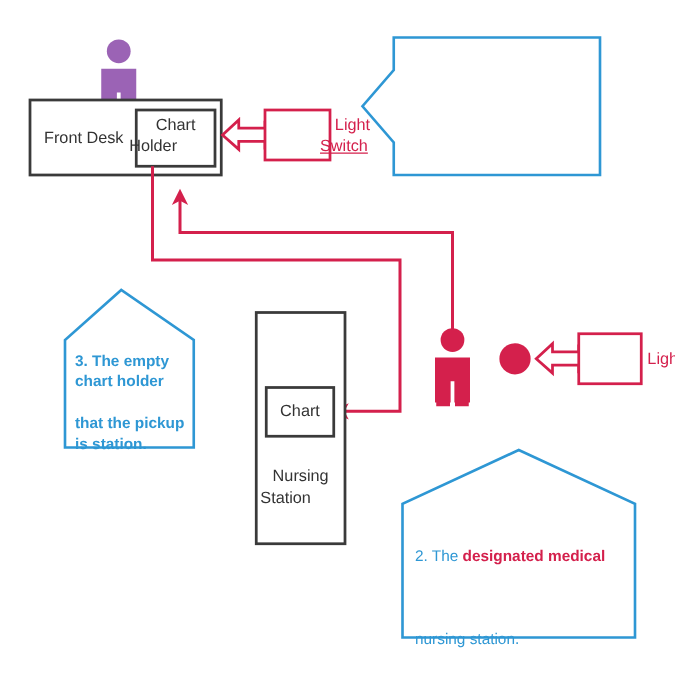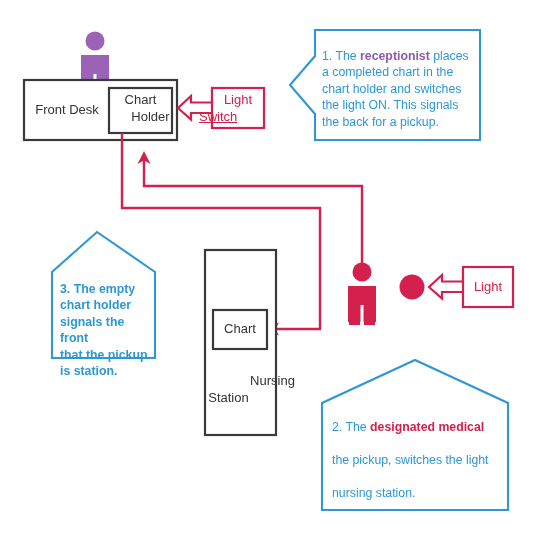--- a/index.html
+++ b/index.html
@@ -41,20 +41,21 @@
   .box-label {
     font-size: 13px;
     color: #333333;
     text-align: center;
   }
 
   .red-label {
     font-size: 13px;
     color: #D4204C;
     text-align: center;
+    padding-left: 44px;
   }
 
   .callout-text {
     position: absolute;
     font-size: 12.3px;
     line-height: 1.34;
     color: #2E97D4;
   }
   .hl-purple { color: #8E5BA6; font-weight: bold; }
   .hl-red    { color: #D4204C; font-weight: bold; }
@@ -117,49 +118,42 @@
 
     <path d="M 52,358 L 52,272 L 97,232 L 155,272 L 155,358 Z" fill="#ffffff" stroke="#2E97D4" stroke-width="2.1" stroke-linejoin="miter"></path>
 
     <path d="M 322,510 L 322,403 L 415,360 L 508,403 L 508,510 Z" fill="#ffffff" stroke="#2E97D4" stroke-width="2.1" stroke-linejoin="miter"></path>
 
   </svg>
 
   <div class="txt box-label" style="left:32px; top:103px; width:70px;">Front Desk</div>
 
   <div class="txt box-label" style="left:109px; top:93px; width:63px;">Chart</div>
-  <div class="txt box-label" style="left:126px; top:110px; width:49px;">Holder</div>
+  <div class="txt box-label" style="left:98px; top:110px; width:49px;">Holder</div>
 
   <div class="txt red-label" style="left:212px; top:93px; width:52px;">Light</div>
-  <div class="txt red-label" style="left:199px; top:110px; width:36px;text-decoration:underline;">Switch</div>
+  <div class="txt red-label" style="left:212px; top:110px; width:36px;text-decoration:underline;">Switch</div>
 
   <div class="txt red-label" style="left:463px; top:280px; width:50px;">Light</div>
 
   <div class="txt box-label" style="left:213px; top:322px; width:54px;">Chart</div>
 
-  <div class="txt room-label" style="left:205px; top:374px; width:71px;margin-left:32px;">Nursing</div>
+  <div class="txt room-label" style="left:205px; top:374px; width:71px;">Nursing</div>
   <div class="txt room-label" style="left:205px; top:391px; width:47px;">Station</div>
 
-  <div class="callout-text" style="left:322px; top:48px; width:152px;">
-    <span><span>1. The </span><span class="hl-purple">receptionist</span><span> places</span></span><br>
-    <span>a completed chart in the</span><br>
-    <span>chart holder and switches</span><br>
-    <span>the light ON. This signals</span><br>
-    <span>the back for a pickup.</span>
-  </div>
 
-  <div class="callout-text" style="left:332px; top:419px; width:174px;">
+  <div class="callout-text" style="left:332px; top:437px; width:174px;">
     <span><span>2. The </span><span class="hl-red">designated medical</span></span><br>
     <br>
-    <span>the pickup, switches the light</span><br>
+    <br>
     <br>
     <span>nursing station.</span>
   </div>
 
   <div class="callout-text" style="left:60px; top:281px; width:95px;font-weight:bold;">
     <span>3. The empty</span><br>
     <span>chart holder</span><br>
-    <span>signals the front</span><br>
+    <br>
     <span>that the pickup</span><br>
     <span>is station.</span>
   </div>
 
 </div>
 
 </body></html>

